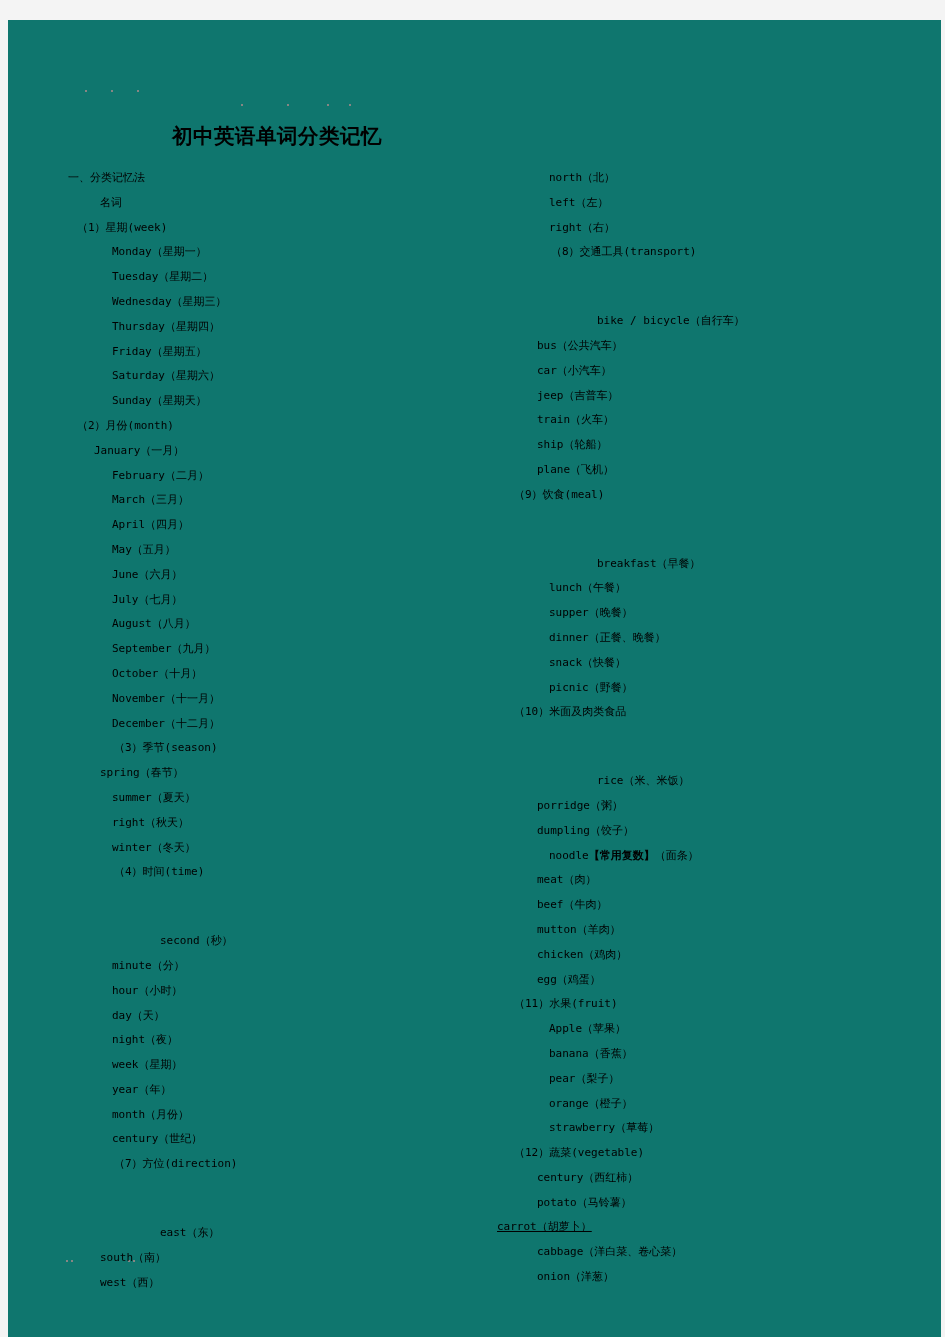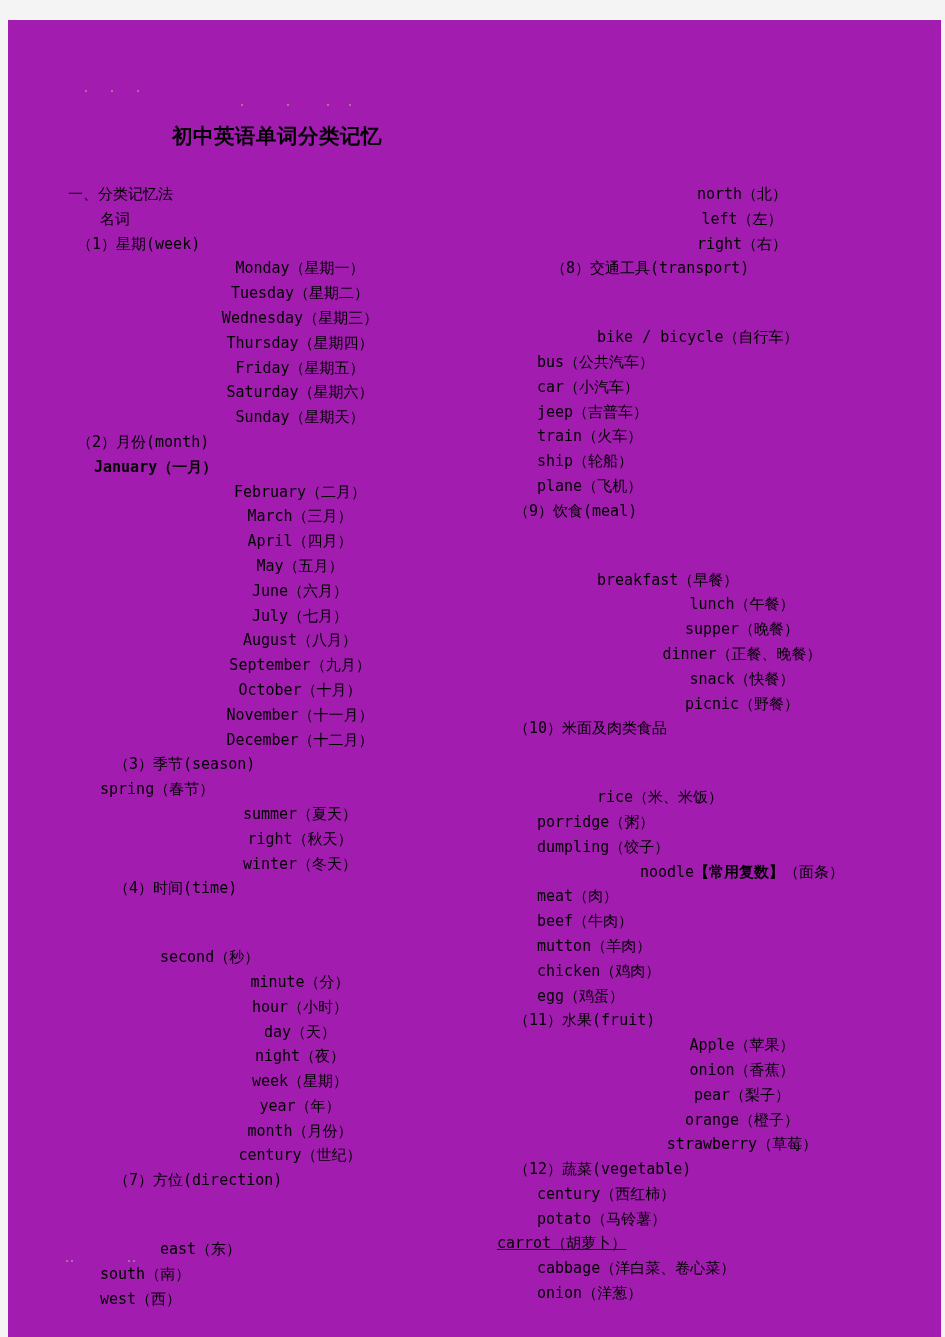--- a/index.html
+++ b/index.html
@@ -13,21 +13,21 @@
     height: 1337px;
     overflow: hidden;
     font-family: "DejaVu Sans Mono", "Liberation Mono", monospace;
   }
   .page {
     position: absolute;
     left: 8px;
     top: 20px;
     width: 933px;
     height: 1317px;
-    background: #a21caf;
+    background: #0f766e;
     box-sizing: border-box;
   }
   .specks {
     position: absolute;
     left: 0; top: 0;
     width: 100%; height: 100%;
     pointer-events: none;
   }
   .speck {
     position: absolute;
@@ -41,36 +41,36 @@
     top: 102px;
     font-family: "DejaVu Sans", "Liberation Sans", sans-serif;
     font-size: 20.5px;
     font-weight: 600;
     color: #000;
     letter-spacing: .5px;
     white-space: nowrap;
   }
   .col {
     position: absolute;
-    top: 162px;
-    font-size: 15px;
+    top: 146px;
+    font-size: 11px;
     line-height: 24.8px;
     color: #000;
     white-space: nowrap;
   }
   .col-left  { left: 60px;  width: 420px; }
   .col-right { left: 497px; width: 430px; }
 
   .ln { display: block; height: 24.8px; }
   
   .i0  { padding-left: 0px; }
   .i1  { padding-left: 9px; }
-  .i4  { padding-left: 26px; font-weight: bold; }
+  .i4  { padding-left: 26px; }
   .i5  { padding-left: 32px; }
-  .i6  { padding-left: 44px; text-align: center; }
+  .i6  { padding-left: 44px; }
   .i7  { padding-left: 46px; }
   .i11 { padding-left: 92px; margin-top: 44px; }
   .ineg { padding-left: 0px; margin-left: -8px; text-decoration: underline; }
 
   .bold { font-weight: bold; }
 </style>
 </head>
 <body>
 
 <div class="page">
@@ -159,21 +159,21 @@
       <div class="ln i5">porridge（粥）</div>
       <div class="ln i5">dumpling（饺子）</div>
       <div class="ln i6"><span>noodle</span><span class="bold">【常用复数】</span><span>（面条）</span></div>
       <div class="ln i5">meat（肉）</div>
       <div class="ln i5">beef（牛肉）</div>
       <div class="ln i5">mutton（羊肉）</div>
       <div class="ln i5">chicken（鸡肉）</div>
       <div class="ln i5">egg（鸡蛋）</div>
       <div class="ln i1">（11）水果(fruit)</div>
       <div class="ln i6">Apple（苹果）</div>
-      <div class="ln i6">onion（香蕉）</div>
+      <div class="ln i6">banana（香蕉）</div>
       <div class="ln i6">pear（梨子）</div>
       <div class="ln i6">orange（橙子）</div>
       <div class="ln i6">strawberry（草莓）</div>
       <div class="ln i1">（12）蔬菜(vegetable)</div>
       <div class="ln i5">century（西红柿）</div>
       <div class="ln i5">potato（马铃薯）</div>
       <div class="ln ineg">carrot（胡萝卜）</div>
       <div class="ln i5">cabbage（洋白菜、卷心菜）</div>
       <div class="ln i5">onion（洋葱）</div>
     </div>

